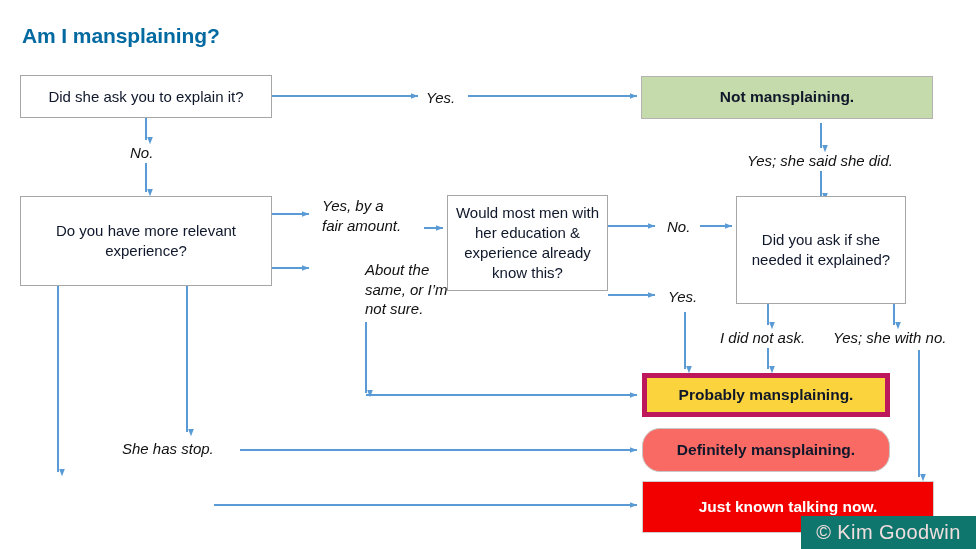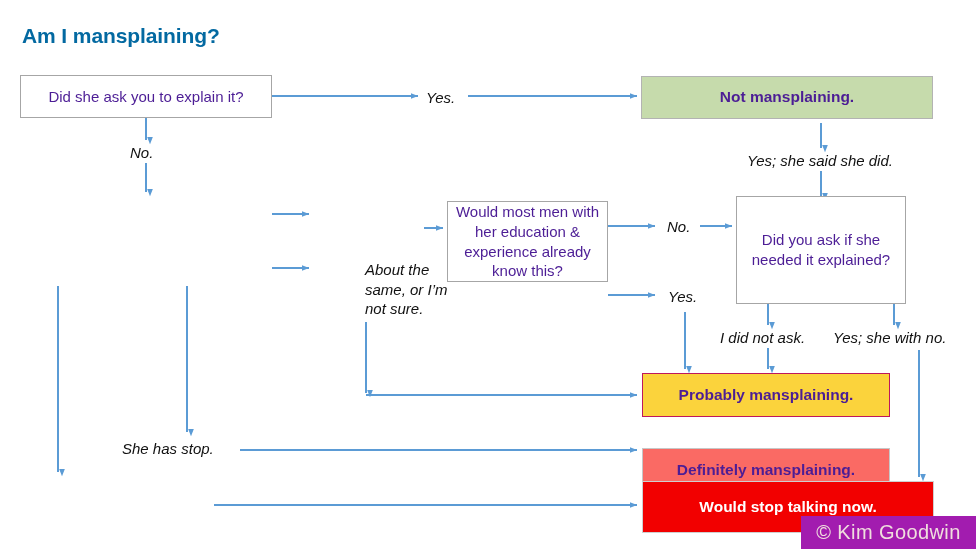--- a/index.html
+++ b/index.html
@@ -33,33 +33,33 @@
   
   .node {
     position: absolute;
     box-sizing: border-box;
     display: flex;
     align-items: center;
     justify-content: center;
     text-align: center;
     font-size: 15px;
     line-height: 1.33;
-    color: #4c1d95;
+    color: #0f172a;
     padding: 2px 6px;
   }
   .node.question {
     background: #ffffff;
     border: 1px solid #a6a6a6;
   }
   .node.result {
     font-weight: bold;
     font-size: 15.5px;
   }
   .node.result.green  { background: #c6dbac; border: 1px solid #b3b3b3; }
-  .node.result.yellow { background: #fbd33c; border: 1px solid #be185d; }
+  .node.result.yellow { background: #fbd33c; border: 5px solid #be185d; }
   .node.result.pink   { background: #fa6a64; border: 1px solid #c7c7c7; }
   .node.result.red    { background: #f20000; border: 1px solid #cfcfcf; color: #ffffff; }
 
   
   .edge-label {
     position: absolute;
     font-size: 15px;
     line-height: 1.3;
     color: #111111;
     white-space: pre-line;
@@ -76,21 +76,21 @@
     height: 549px;
     pointer-events: none;
   }
   
   .watermark {
     position: absolute;
     left: 801px;
     top: 516px;
     width: 175px;
     height: 33px;
-    background: #a21caf;
+    background: #0f766e;
     color: #f0dede;
     font-size: 20px;
     line-height: 33px;
     text-align: center;
     letter-spacing: 0.4px;
     white-space: nowrap;
   }
 </style>
 </head>
 <body>
@@ -153,37 +153,40 @@
       <line x1="768" y1="348" x2="768" y2="369" marker-end="url(#ah-d)"></line>
 
       <line x1="894" y1="304" x2="894" y2="325" marker-end="url(#ah-d)"></line>
 
       <line x1="919" y1="350" x2="919" y2="477" marker-end="url(#ah-d)"></line>
     </g>
   </svg>
 
   <div class="node question" style="left:20px; top:75px; width:252px; height:43px;">Did she ask you to explain it?</div>
 
-
-  <div class="node question" style="left:447px; top:201px; width:161px; height:81px;">Would most men with her education &amp; experience already know this?</div>
+  <div class="node question" style="left:20px; top:196px; width:252px; height:90px;">Do you have more relevant experience?</div>
+
+  <div class="node question" style="left:447px; top:195px; width:161px; height:96px;">Would most men with her education &amp; experience already know this?</div>
 
   <div class="node question" style="left:736px; top:196px; width:170px; height:108px;">Did you ask if she needed it explained?</div>
 
   <div class="node result green" style="left:641px; top:76px; width:292px; height:43px;">Not mansplaining.</div>
 
   <div class="node result yellow" style="left:642px; top:373px; width:248px; height:44px;">Probably mansplaining.</div>
 
-  <div class="node result pink" style="left:642px; top:448px; width:248px; height:44px;">Definitely mansplaining.</div>
-
-  <div class="node result red" style="left:642px; top:481px; width:292px; height:52px;">Would stop talking now.</div>
+  <div class="node result pink" style="left:642px; top:428px; width:248px; height:44px;border-radius:18px;">Definitely mansplaining.</div>
+
+  <div class="node result red" style="left:642px; top:481px; width:292px; height:52px;">Just known talking now.</div>
 
   <div class="edge-label" style="left:426px; top:88px;">Yes.</div>
 
   <div class="edge-label center" style="left:130px; top:143px;">No.</div>
 
+  <div class="edge-label" style="left:322px; top:196px;">Yes, by a
+fair amount.</div>
 
   <div class="edge-label" style="left:322px; top:260px;margin-left:43px;">About the
 same, or I’m
 not sure.</div>
 
   <div class="edge-label" style="left:122px; top:439px;">She has stop.</div>
 
 
   <div class="edge-label" style="left:667px; top:217px;">No.</div>
 

